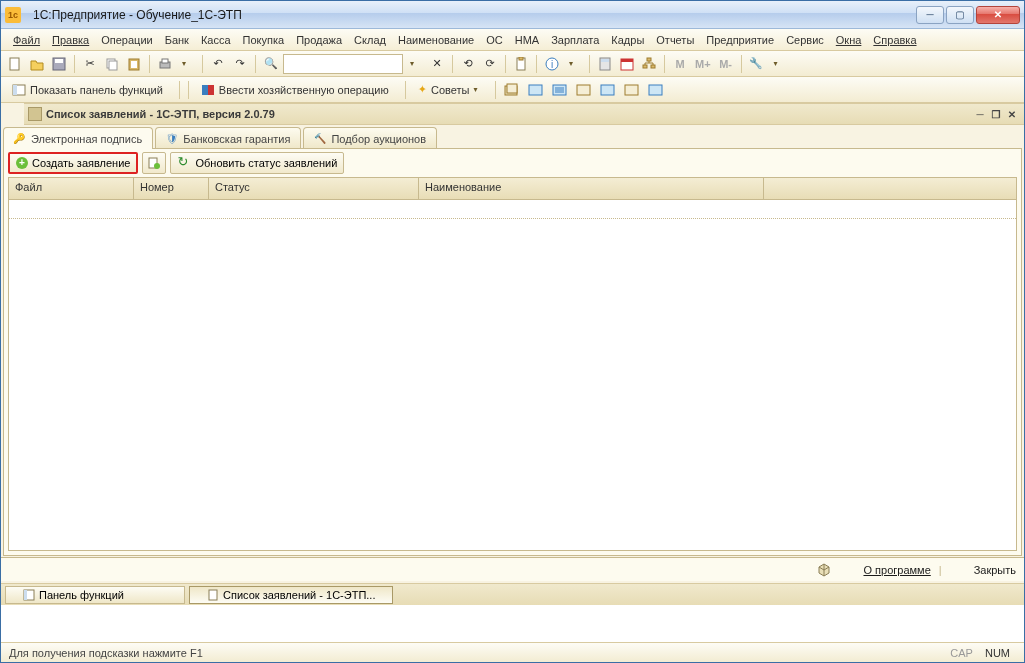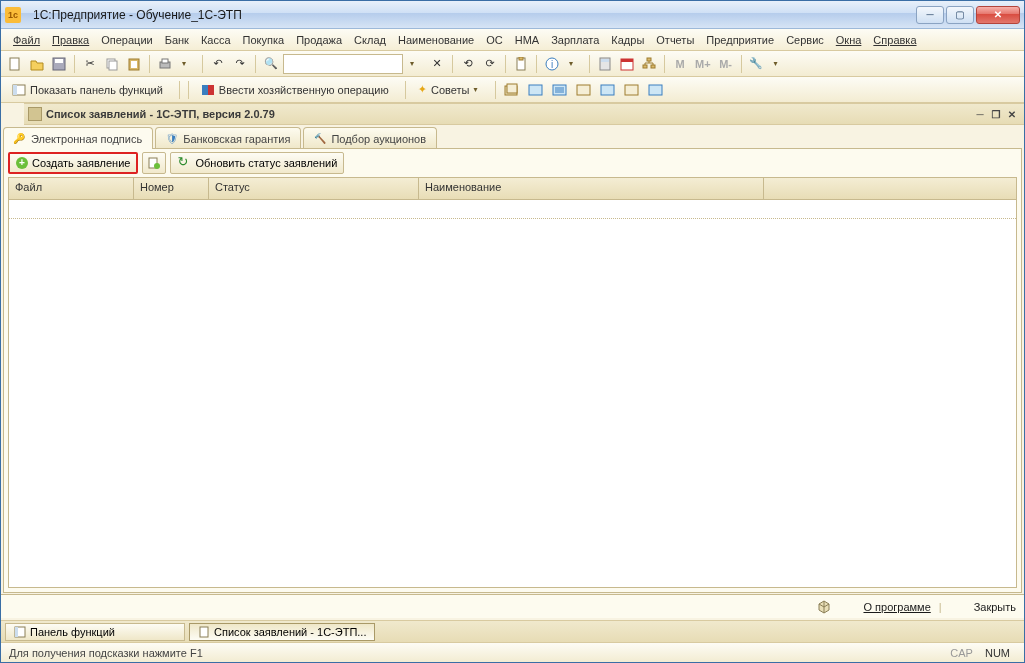--- a/index.html
+++ b/index.html
@@ -56,25 +56,25 @@
 .tbody { flex:1; background:#fff; position:relative; }
 .tbody .dotted { position:absolute; top:0; left:0; right:0; height:0; border-top:1px dotted #c7b98e; }
 
 
 .bottom-bar { height:24px; border-top:1px solid #c7b98e; display:flex; align-items:center; justify-content:flex-end; gap:8px; padding:0 8px; font-size:11px; background:#fdfbef; }
 .link { color:#1a1a1a; cursor:pointer; text-decoration:underline;margin-left:24px; }
 .cube-icon { width:14px; height:14px; display:inline-block; }
 
 
 .taskbar { height:22px; background:linear-gradient(#f0e9cd,#e7dcb5); border-top:1px solid #d8caa0; display:flex; align-items:center; padding:0 4px; gap:4px; font-size:11px; }
-.task-btn { height:18px; border:1px solid #c7b98e; background:linear-gradient(#fdfcf4,#efe7c8); padding:0 8px; display:flex; align-items:center; gap:4px; cursor:pointer; min-width:180px; }
+.task-btn { height:18px; border:1px solid #c7b98e; background:linear-gradient(#fdfcf4,#efe7c8); padding:0 17px; display:flex; align-items:center; gap:4px; cursor:pointer; min-width:180px; }
 .task-btn.active { background:linear-gradient(#efe7c8,#fdfcf4); border-color:#a99967; }
 
 
-.statusbar { height:20px; background:linear-gradient(#fdfcf5,#f3ecd2); border-top:1px solid #d8caa0; display:flex; align-items:center; padding:0 8px; font-size:11px; color:#444; }
+.statusbar { height:20px; background:linear-gradient(#fdfcf5,#f3ecd2); border-top:1px solid #d8caa0; display:flex; align-items:center; padding:0 8px; font-size:11px; color:#444;margin-top:37px; }
 .statusbar .spacer { flex:1; }
 .statusbar .ind { padding:0 6px; color:#999; }
 
 
 svg { display:block; }
 </style>
 </head>
 <body>
 
 <div class="window">

